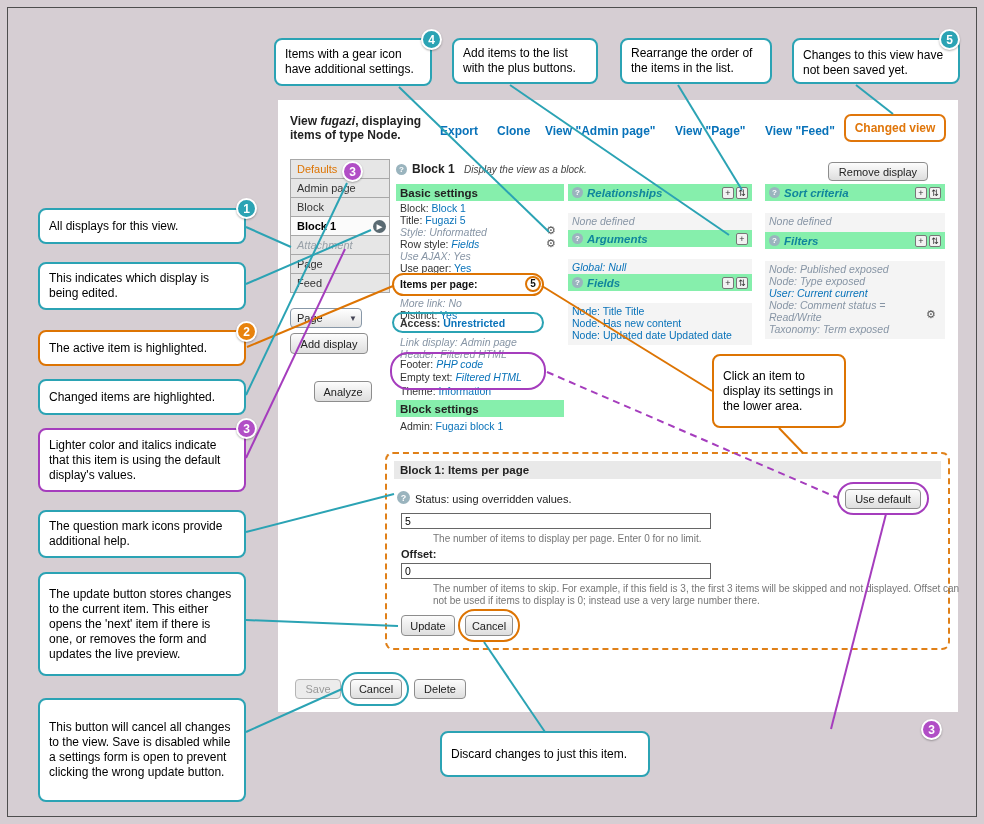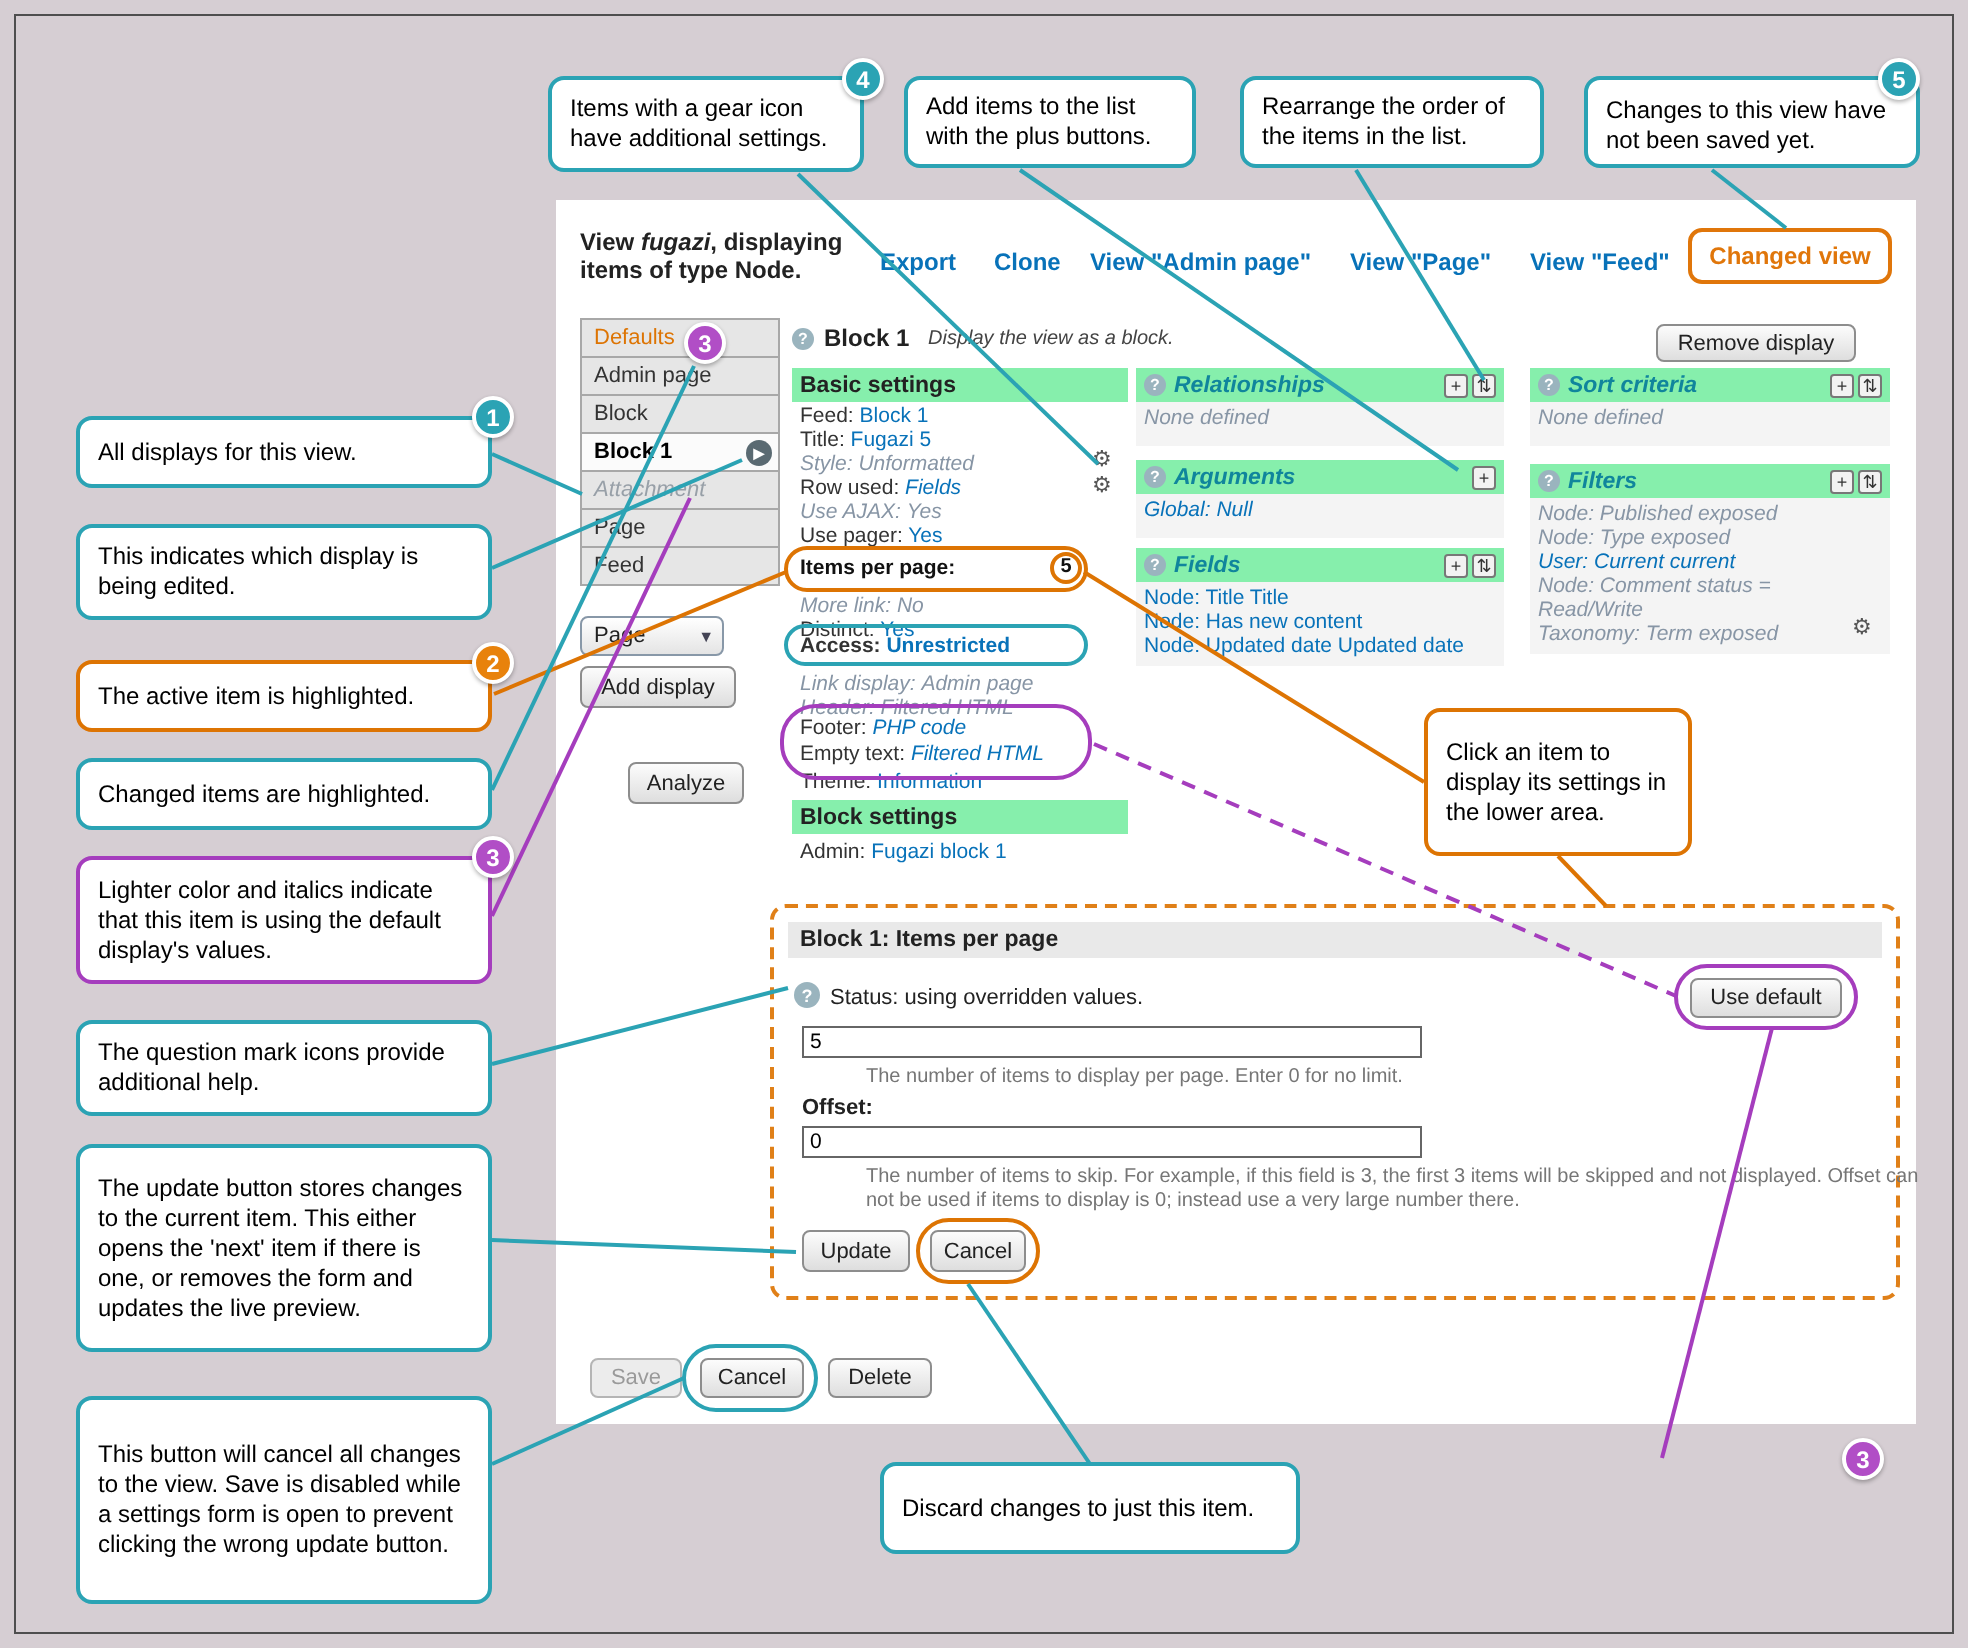--- a/index.html
+++ b/index.html
@@ -68,21 +68,21 @@
   .secbar .ttl { font-weight:bold; color:#10859c; font-style:italic; font-size:11.5px; }
   .secbar.plain .ttl { color:#222; font-style:normal; }
   .qi { width:11px; height:11px; border-radius:50%; background:#9ab4be; color:#fff; font-size:8px;
         font-weight:bold; display:flex; align-items:center; justify-content:center;
         flex:0 0 auto; cursor:pointer; }
   .tools { margin-left:auto; display:flex; gap:2px; }
   .tool { width:12px; height:12px; border:1px solid #777; background:#f2f2f2; color:#333;
           font-size:9px; display:flex; align-items:center; justify-content:center;
           cursor:pointer; border-radius:2px; }
 
-  .citems { position:absolute; background:#f4f4f4; padding:2px 4px; }
+  .citems { position:absolute; background:#f4f4f4; padding:2px 4px;margin-top:12px; }
   .ci { font-size:10.5px; line-height:12px; cursor:pointer; }
   .ci.def { color:#8795a5; font-style:italic; }
   .ci.ov  { color:#0872b9; font-style:italic; }
   .ci.lnk { color:#0872b9; }
 
   .bitem { position:absolute; left:122px; font-size:10.5px; line-height:12px; white-space:nowrap; cursor:pointer; }
   .bitem .lbl { color:#333; }
   .bitem .val { color:#0872b9; }
   .bitem.def .lbl, .bitem.def .val { color:#8795a5; font-style:italic; }
   .bitem.ovi .val { font-style:italic; }
@@ -140,24 +140,24 @@
     <div class="btn" style="left:36px; top:281px; width:58px; height:21px;">Analyze</div>
 
     <span class="qi abs" style="left:118px; top:64px;">?</span>
     <span class="abs" style="left:134px; top:62px; font-weight:bold; font-size:12px;">Block 1</span>
     <span class="abs" style="left:186px; top:64px; font-style:italic; font-size:10px; color:#444;">Display the view as a block.</span>
     <div class="btn" style="left:550px; top:62px; width:100px; height:19px;">Remove display</div>
 
     <div class="secbar plain" style="left:118px; top:84px; width:168px;">
         <span class="ttl">Basic settings</span>
       </div>
-    <div class="bitem" style="top:102px"><span class="lbl">Feed:</span> <span class="val">Block 1</span></div>
+    <div class="bitem" style="top:102px"><span class="lbl">Block:</span> <span class="val">Block 1</span></div>
     <div class="bitem" style="top:114px"><span class="lbl">Title:</span> <span class="val">Fugazi 5</span></div>
     <div class="bitem def" style="top:126px"><span class="lbl">Style:</span> <span class="val">Unformatted</span></div>
-    <div class="bitem ovi" style="top:138px"><span class="lbl">Row used:</span> <span class="val">Fields</span></div>
+    <div class="bitem ovi" style="top:138px"><span class="lbl">Row style:</span> <span class="val">Fields</span></div>
     <div class="bitem def" style="top:150px"><span class="lbl">Use AJAX:</span> <span class="val">Yes</span></div>
     <div class="bitem" style="top:162px"><span class="lbl">Use pager:</span> <span class="val">Yes</span></div>
     <div class="bitem chg" style="top:178px"><span class="lbl">Items per page:</span><span class="val5">
           <span>5</span>
         </span></div>
     <div class="bitem def" style="top:197px"><span class="lbl">More link:</span> <span class="val">No</span></div>
     <div class="bitem" style="top:209px"><span class="lbl">Distinct:</span> <span class="val">Yes</span></div>
     <div class="bitem b" style="top:217px"><span class="lbl">Access:</span> <span class="val">Unrestricted</span></div>
     <div class="bitem def" style="top:236px"><span class="lbl">Link display:</span> <span class="val">Admin page</span></div>
     <div class="bitem def" style="top:248px"><span class="lbl">Header:</span> <span class="val">Filtered HTML</span></div>

